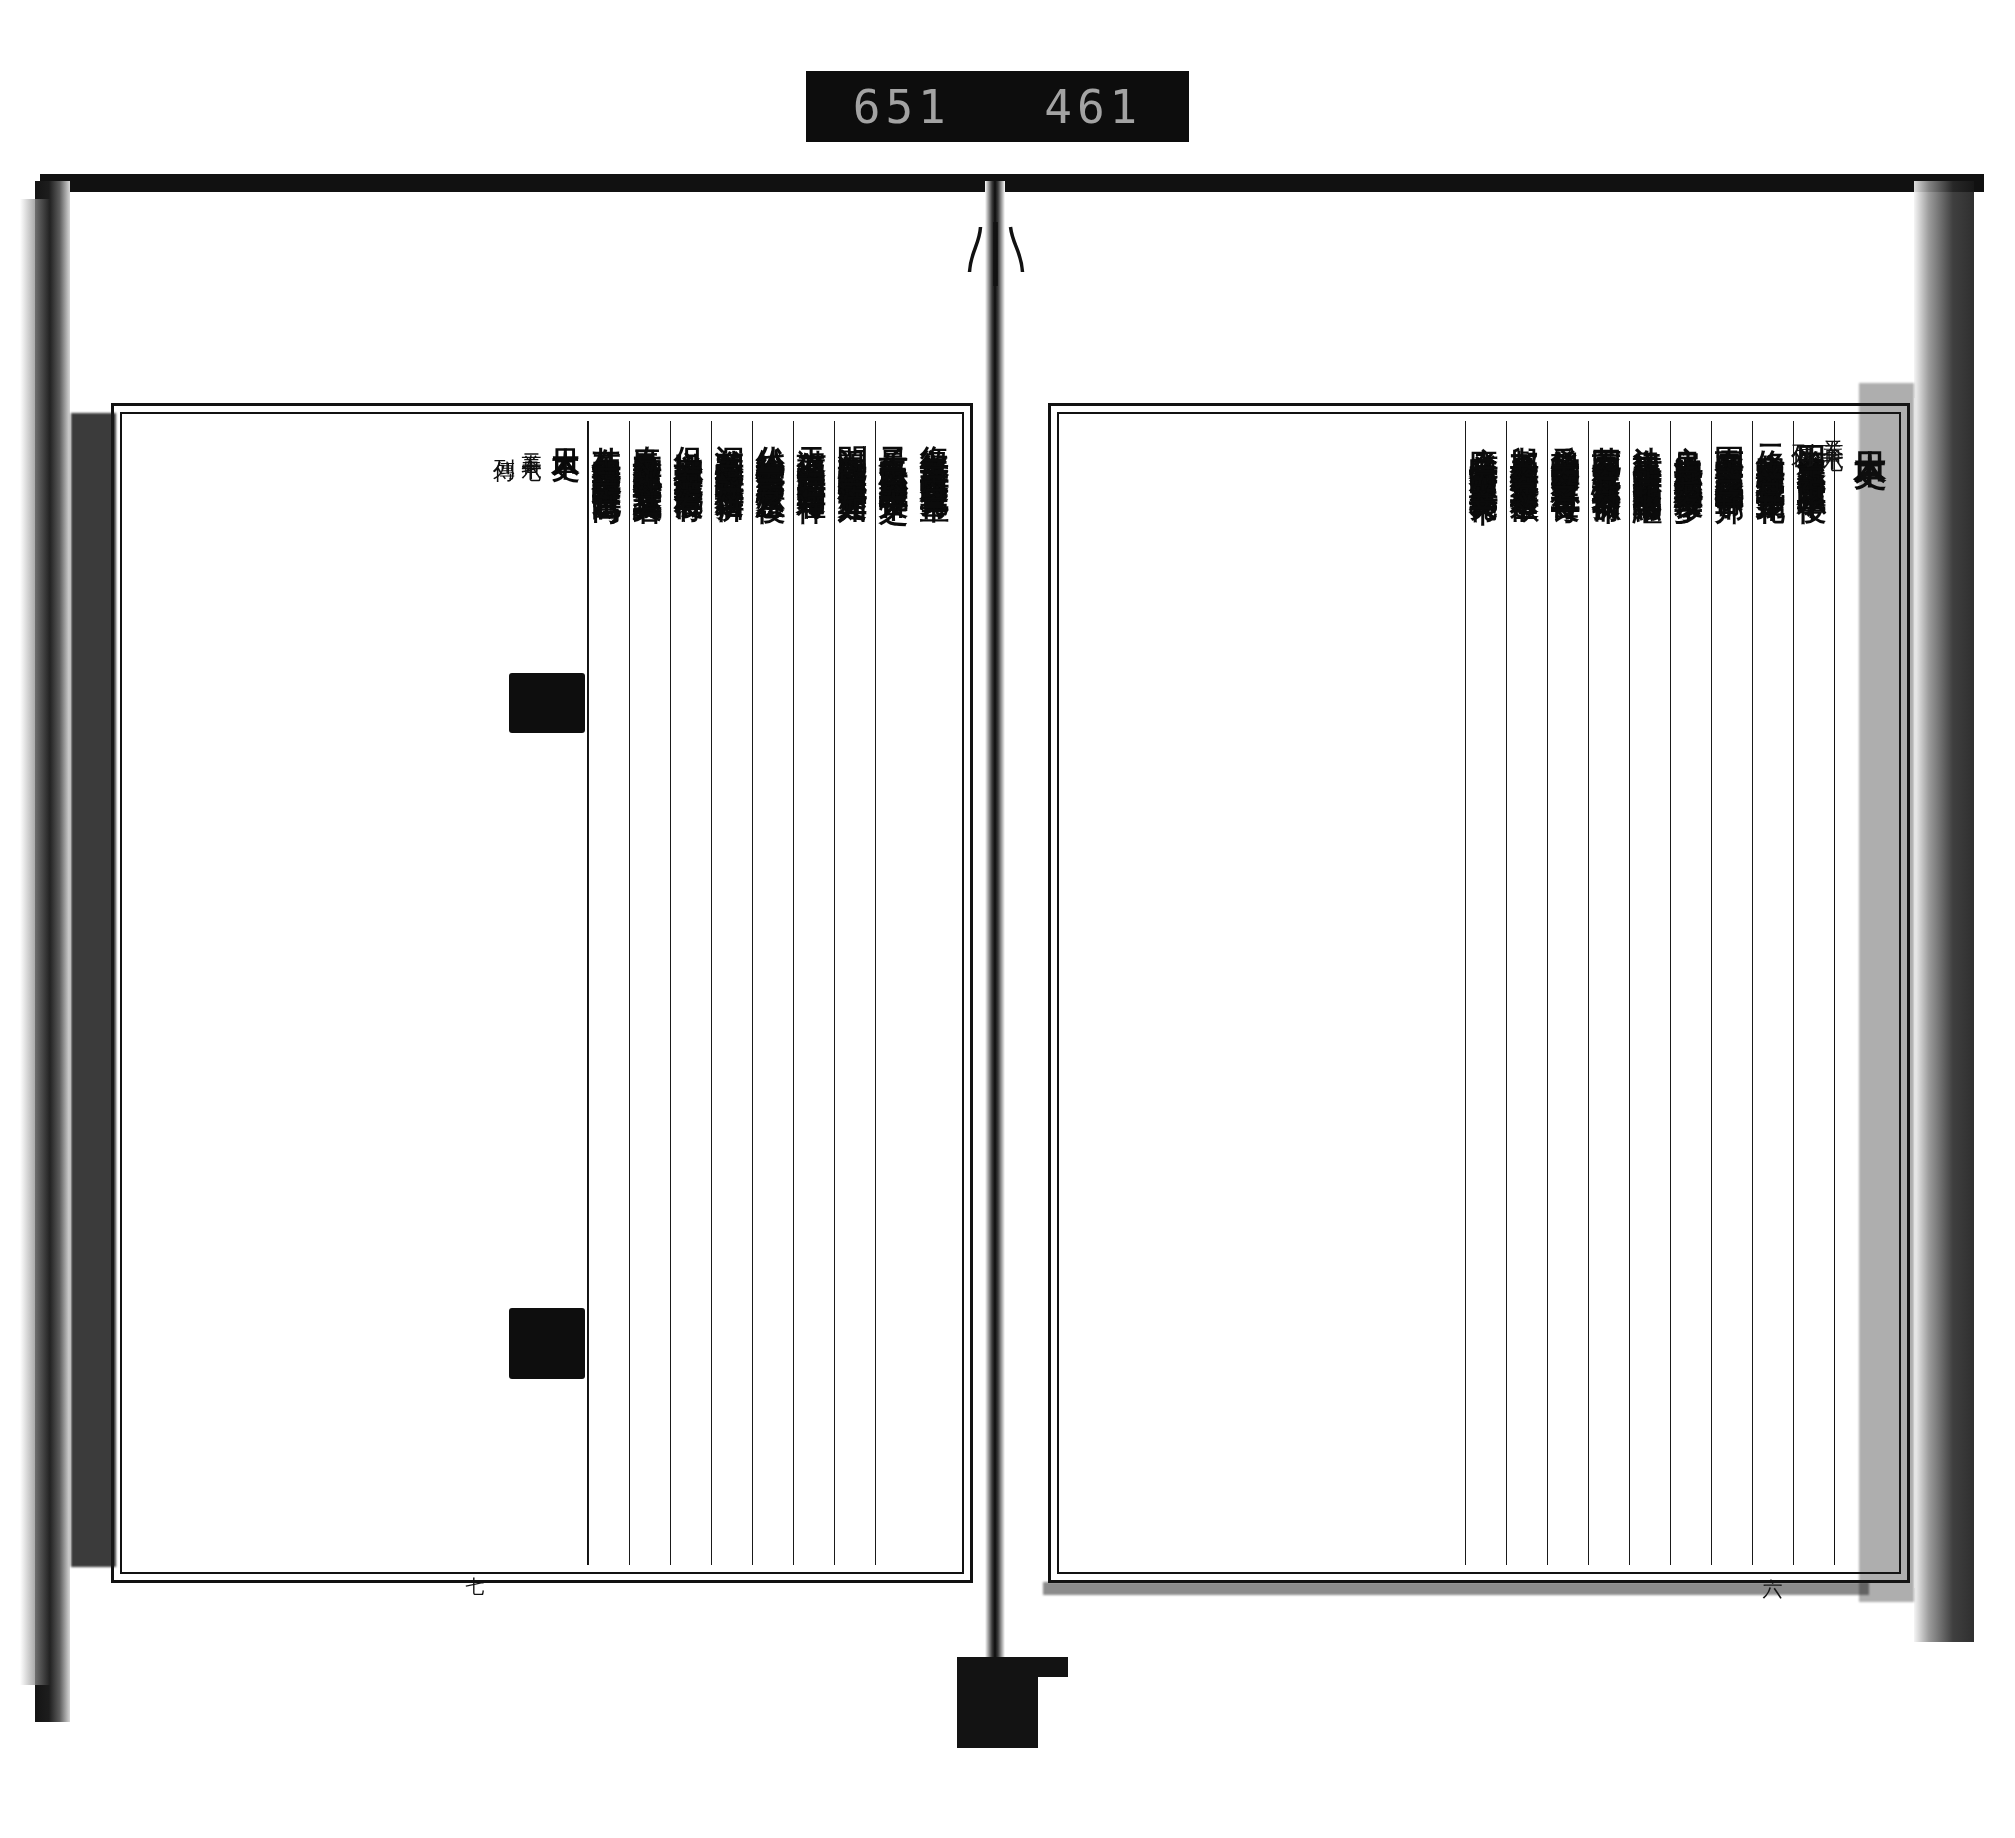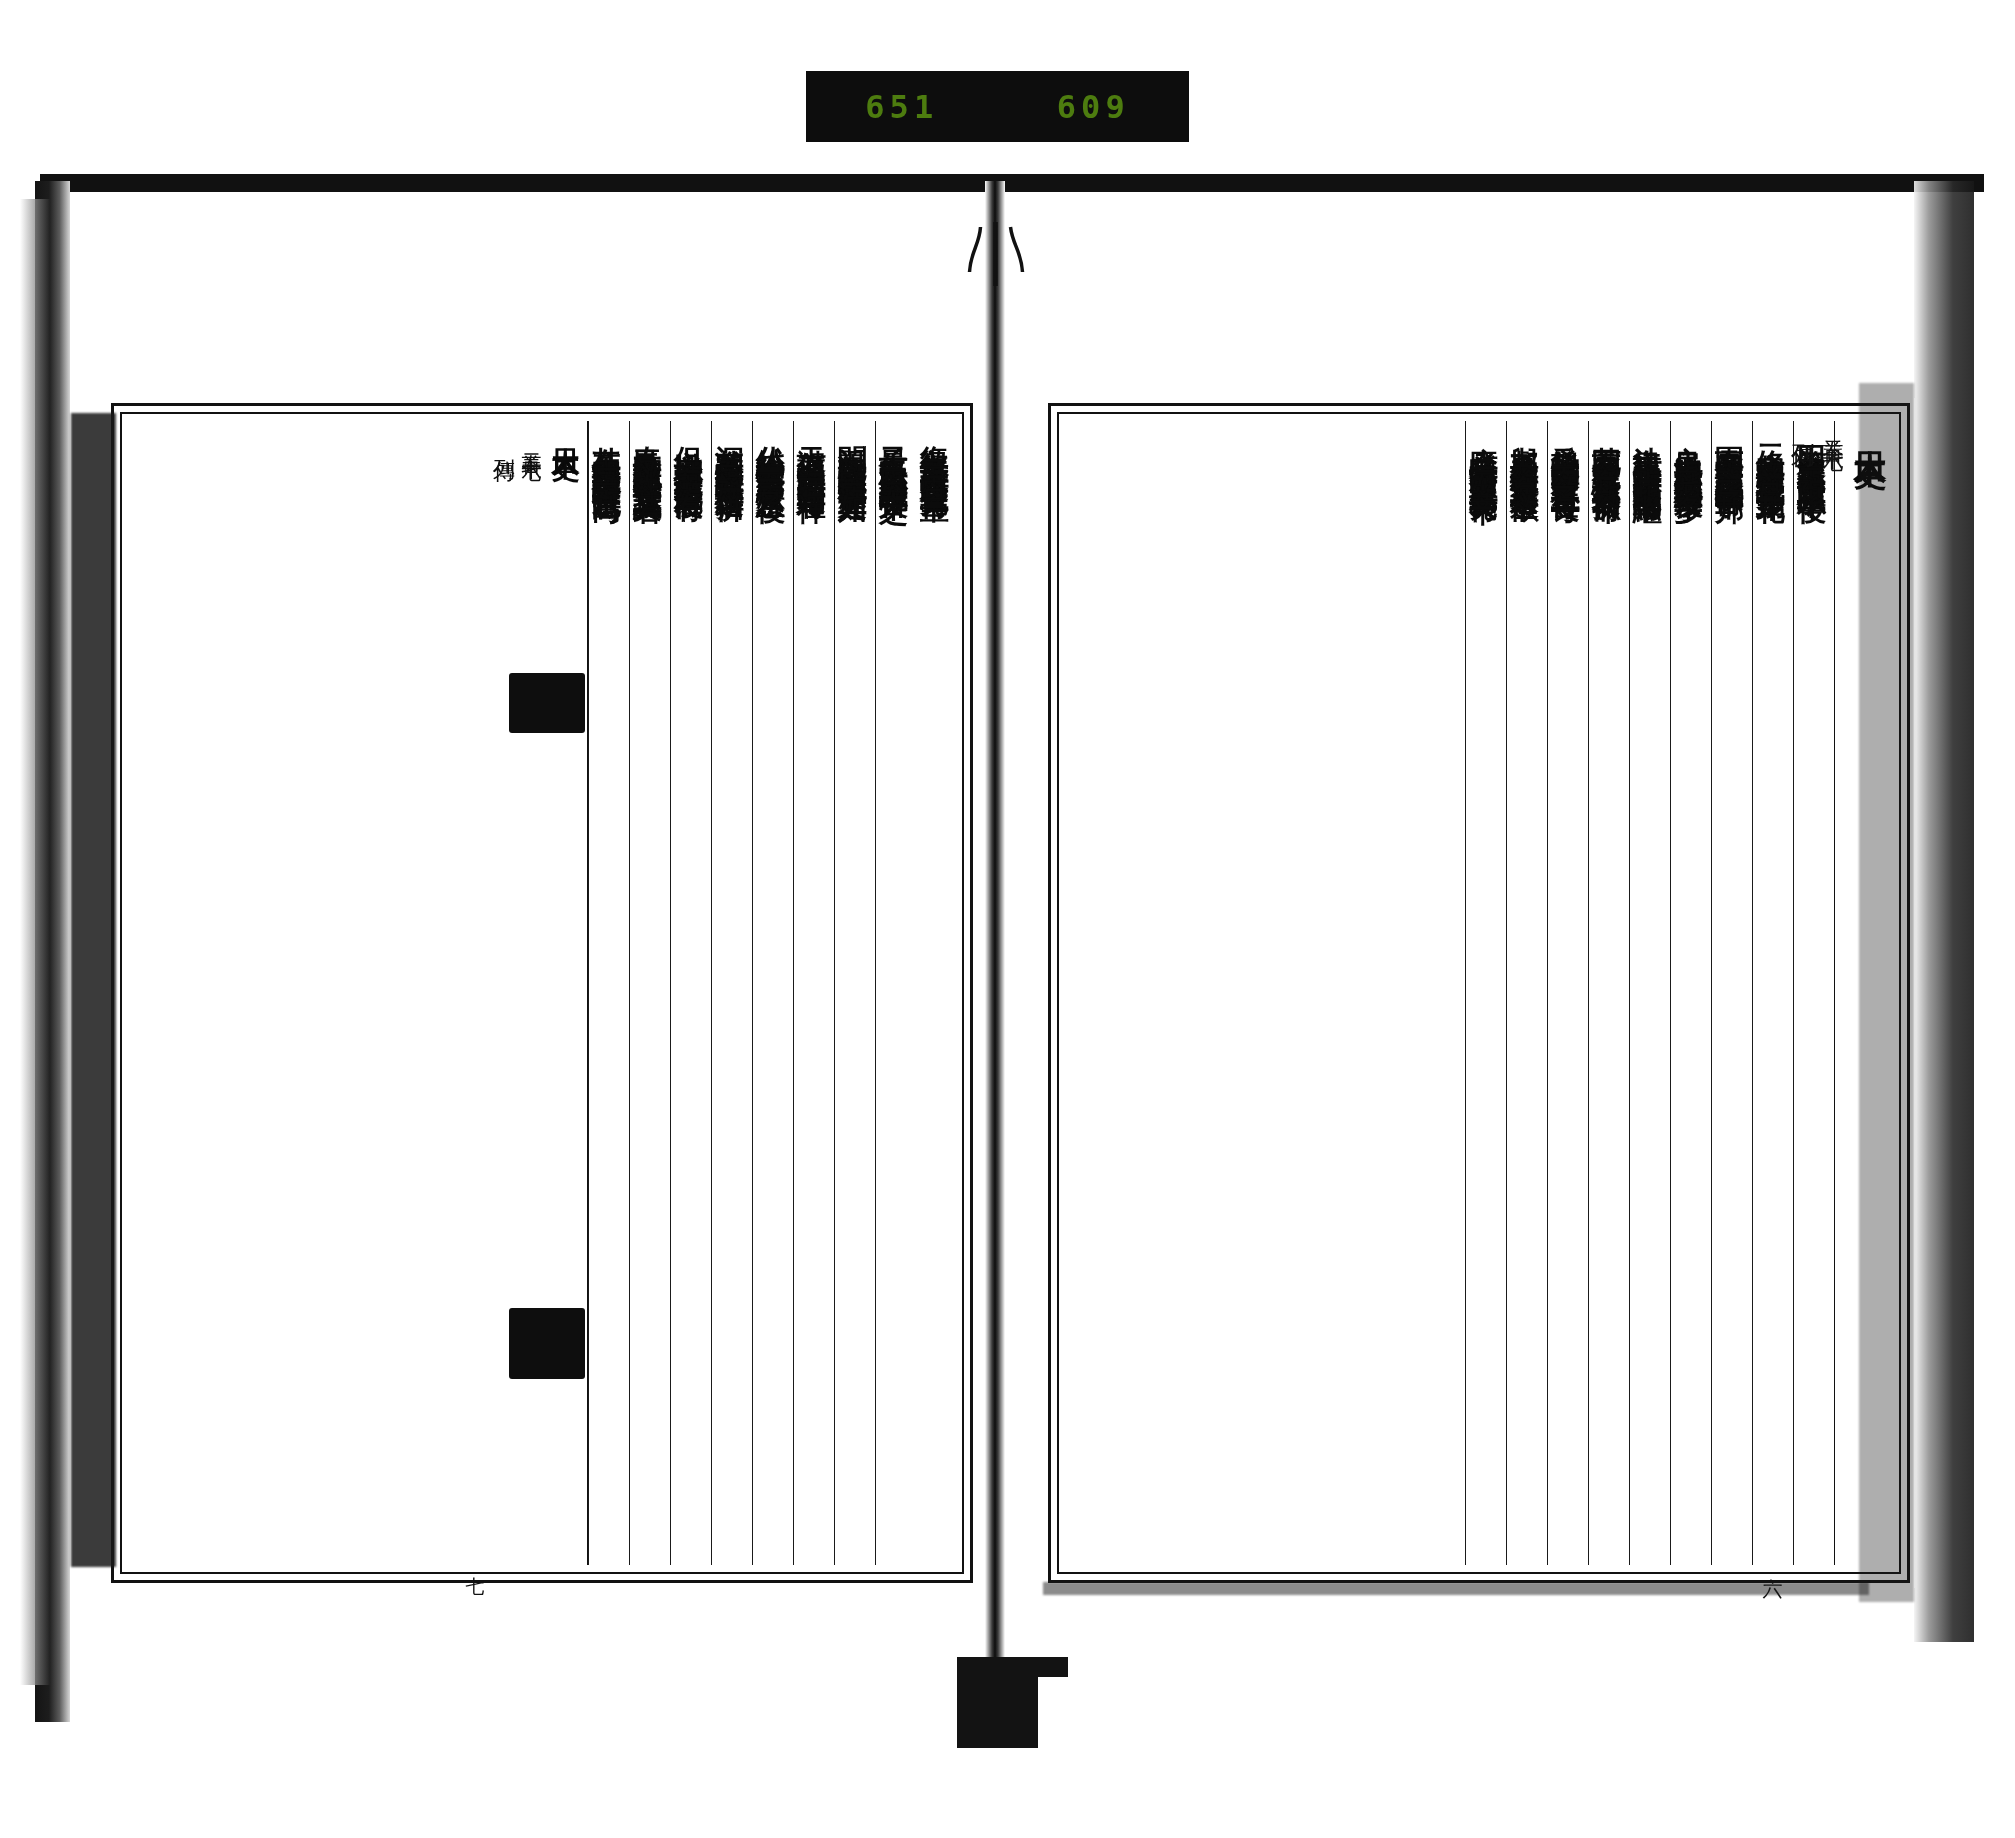--- a/index.html
+++ b/index.html
@@ -22,24 +22,24 @@
     top: 71px;
     width: 383px;
     height: 71px;
     background: #0d0d0d;
     display: flex;
     align-items: center;
     justify-content: space-around;
   }
   .film-number {
     font-family: "DejaVu Sans Mono", monospace;
-    font-size: 32px;
+    font-size: 46px;
     letter-spacing: 5px;
-    color: #4d7c0f;
-    font-weight: bold;
+    color: #a3a3a3;
+    font-weight: normal;
   }
 
   
   .scan-top-bar {
     position: absolute;
     left: 40px;
     top: 174px;
     width: 1944px;
     height: 18px;
     background: #111;
@@ -228,21 +228,21 @@
     background: #1a1a1a;
     opacity: .85;
     filter: blur(1px);
   }
 </style>
 </head>
 <body>
 
 <div class="film-header">
   <span class="film-number">651</span>
-  <span class="film-number">609</span>
+  <span class="film-number">461</span>
 </div>
 
 <div class="scan-top-bar"></div>
 <div class="scan-left-edge"></div>
 <div class="scan-left-edge2"></div>
 <div class="scan-right-edge"></div>
 <div class="gutter"></div>
 <div class="gutter-foot"></div>
 <div class="gutter-foot2"></div>
 

